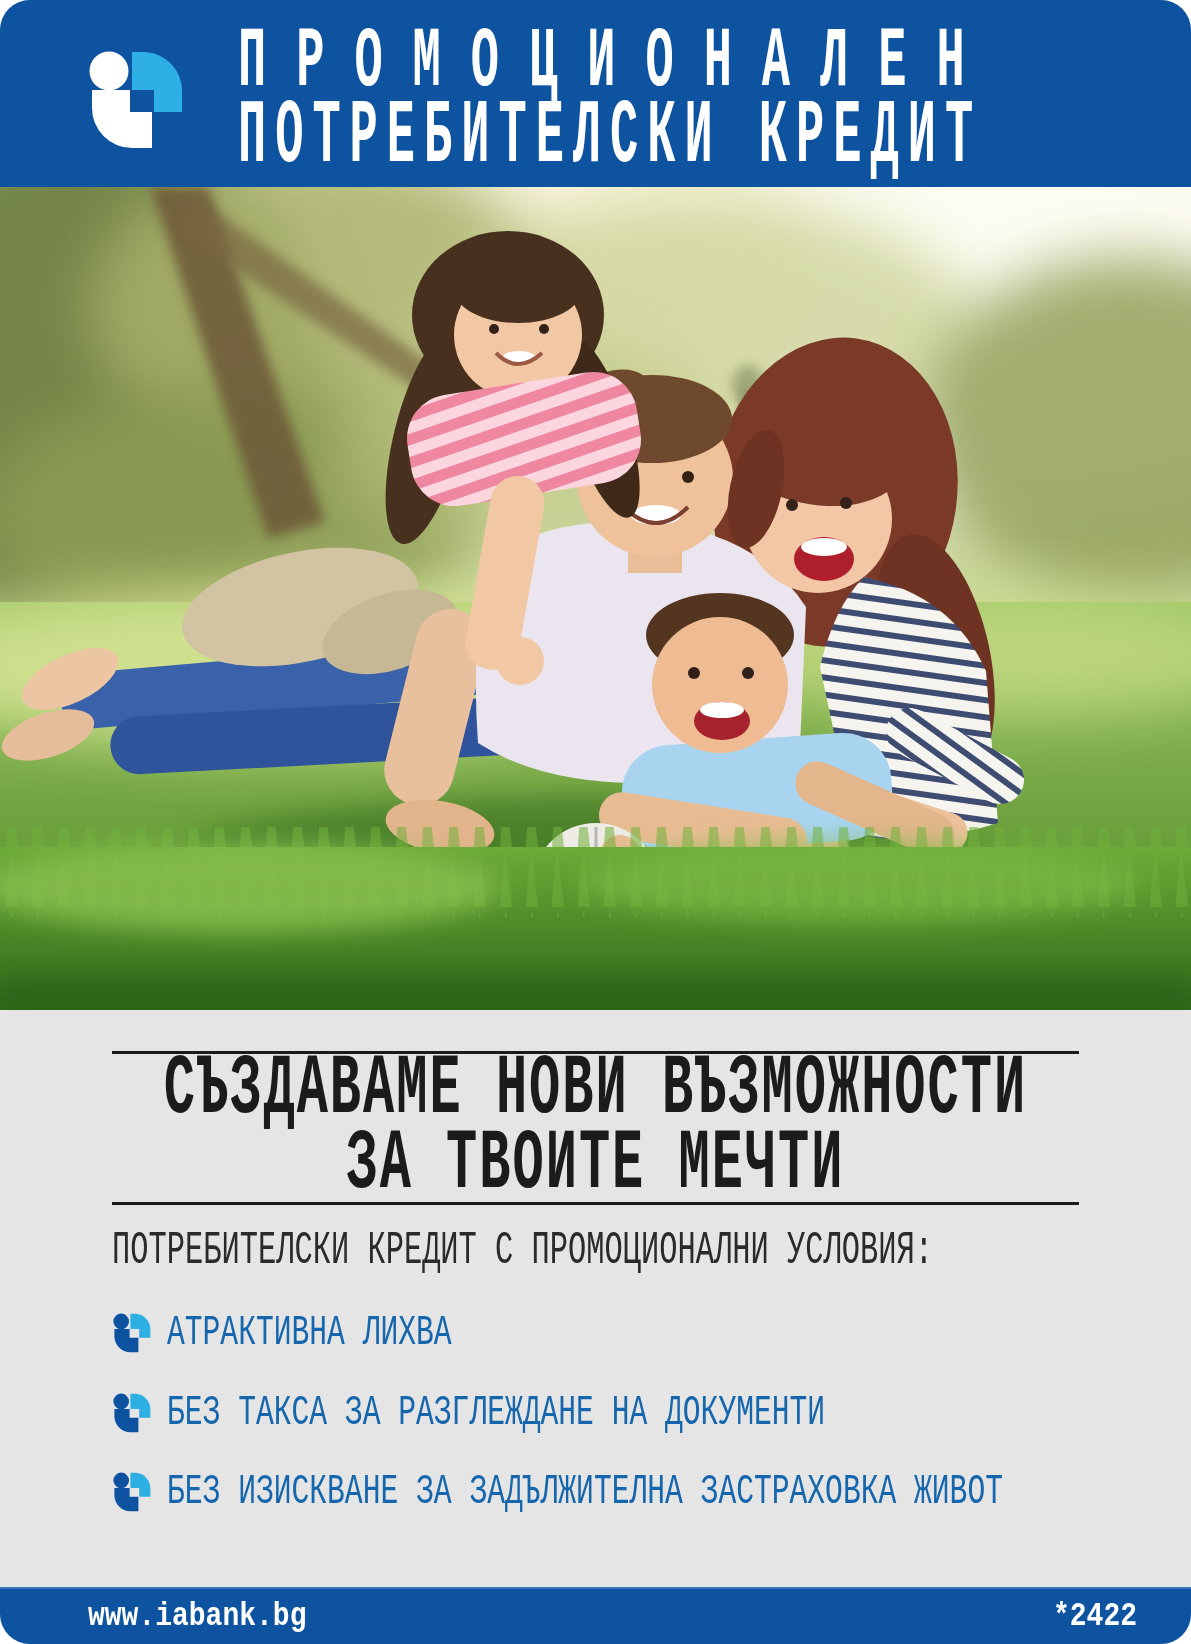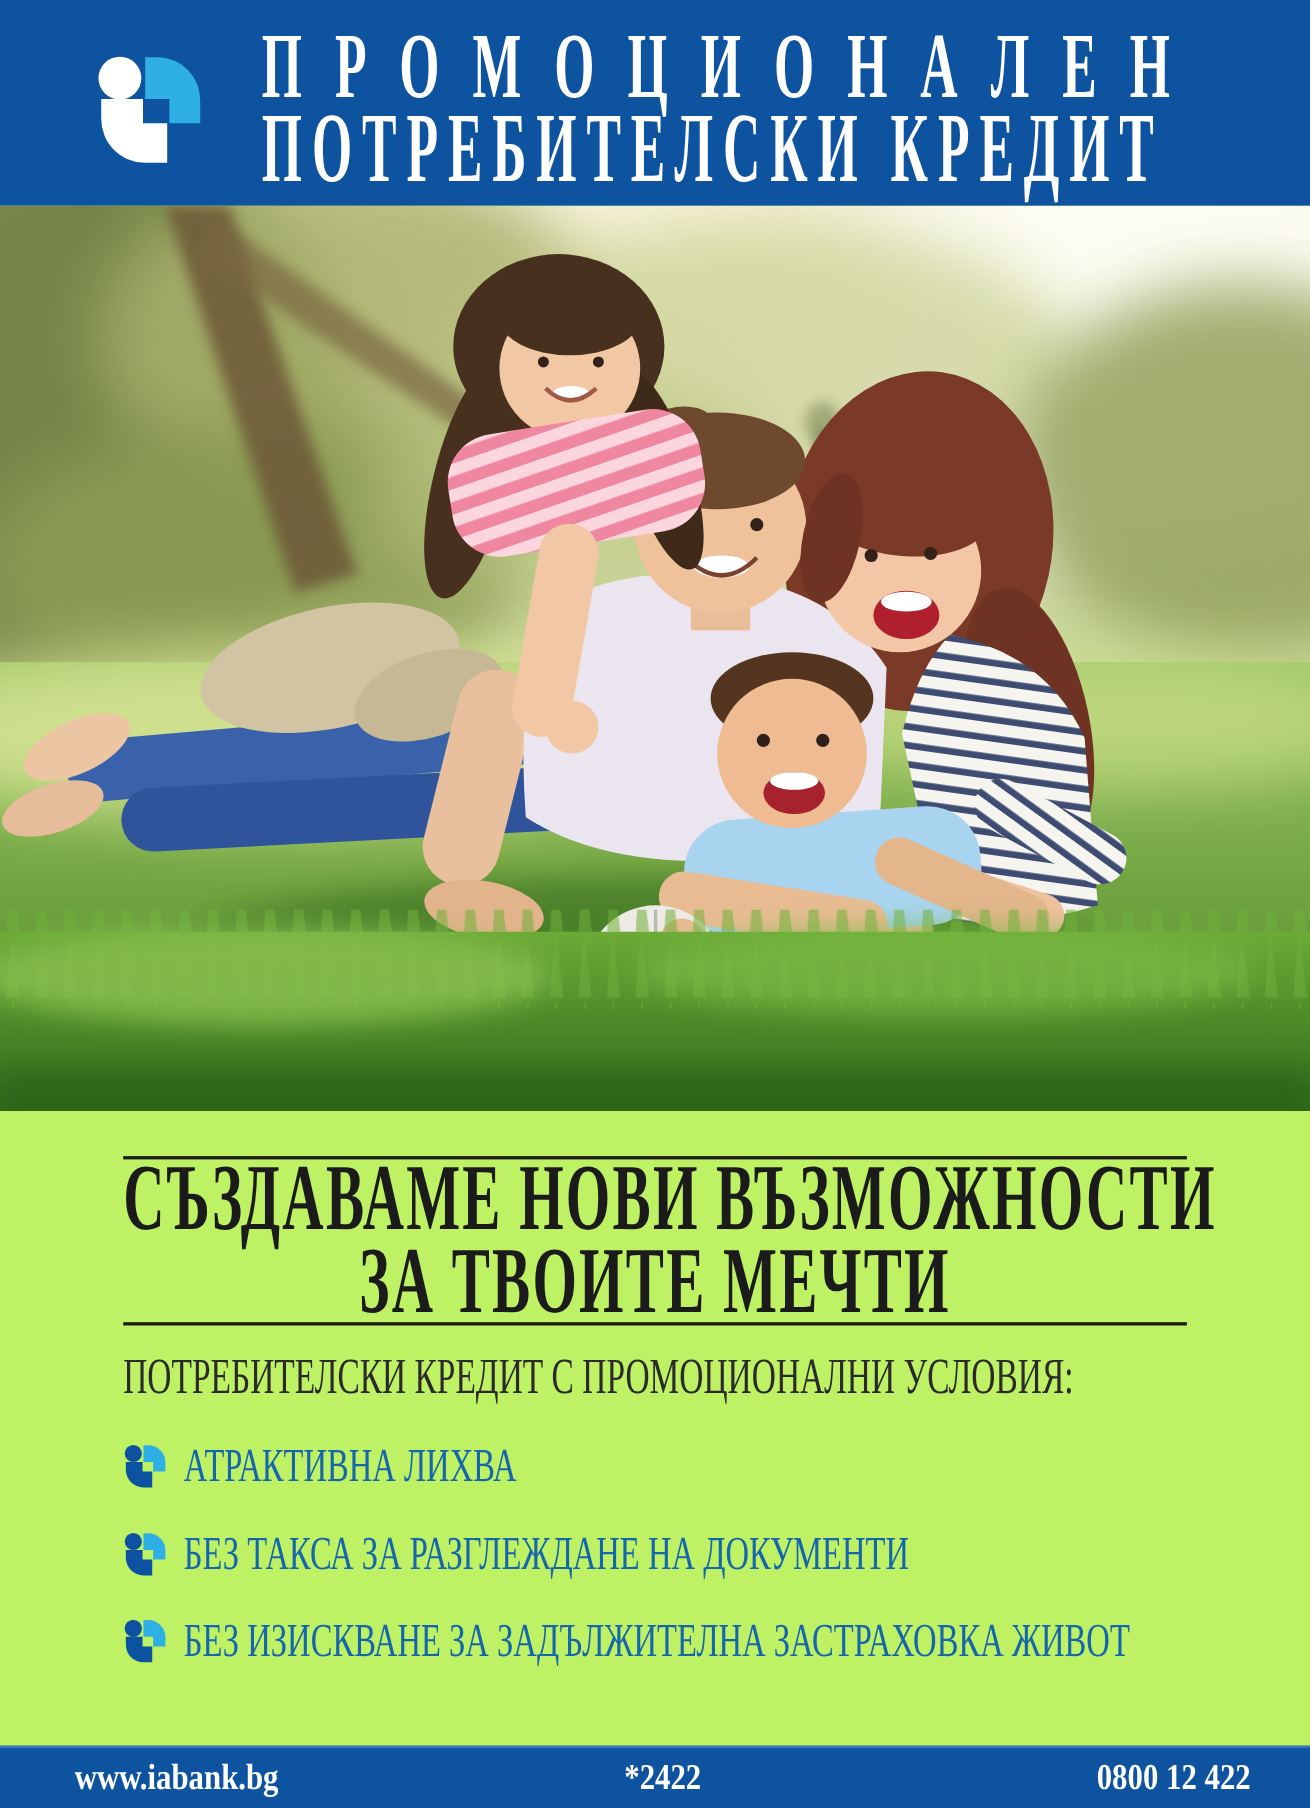--- a/index.html
+++ b/index.html
@@ -1,18 +1,18 @@
 <!DOCTYPE html>
 <html><head>
 <meta charset="utf-8">
 <style>
   html,body{margin:0;padding:0;background:#ffffff;}
   .poster{
     position:relative;width:1191px;height:1644px;overflow:hidden;
-    font-family:Liberation Serif, serif;background:#bef264;
+    font-family:Liberation Mono, monospace;background:#e5e5e5;border-radius:30px;
   }
   
   .header{position:absolute;left:0;top:0;width:1191px;height:187px;background:#0E53A0;}
   .logo{position:absolute;left:88px;top:50px;width:96px;height:100px;}
   .ht{position:absolute;color:#ffffff;font-weight:700;white-space:nowrap;
       transform-origin:0 0;line-height:1;}
   .ht1{left:238px;top:20px;font-size:47px;letter-spacing:30px;transform:scaleY(1.8);}
   .ht2{left:238px;top:92px;font-size:47px;letter-spacing:9px;transform:scaleY(1.92);}
   
   .photo{position:absolute;left:0;top:187px;width:1191px;height:823px;overflow:hidden;}
@@ -30,21 +30,21 @@
             transform:scale(0.76,1.15);transform-origin:0 0;}
   .bullet-row{position:absolute;left:112px;height:40px;display:flex;align-items:center;gap:15px;}
   .b1{top:1313px;} .b2{top:1393px;} .b3{top:1472px;}
   .bullet-icon{width:40px;height:40px;flex:0 0 40px;}
   .bullet-label{color:#1566AD;font-size:38px;font-weight:400;line-height:1;white-space:nowrap;
                 display:inline-block;transform:scale(0.78,1.13);transform-origin:0 50%;}
   
   .footer{position:absolute;left:0;top:1587px;width:1191px;height:57px;background:#0E53A0;
           border-top:2px solid #3C78BE;box-sizing:border-box;
           display:flex;align-items:center;padding:0 54px 0 68px;}
-  .f-left{flex:1;text-align:left;}
+  .f-left{flex:1;text-align:left;margin-left:20px;}
   .f-mid{flex:0;text-align:right;}
   .f-right{flex:1;text-align:right;}
   .f-text{display:inline-block;color:#ffffff;font-weight:700;font-size:28px;line-height:1;
           white-space:nowrap;transform:scaleY(1.18);}
 </style>
 </head>
 <body>
 
 <div class="poster">
 
@@ -229,16 +229,15 @@
       <circle cx="21" cy="21" r="19.5" fill="#0D52A0"></circle>
       <path d="M 44 2 H 57 A 39 39 0 0 1 94 41 V 62 H 66 V 40 H 44 Z" fill="#2FB0E4"></path>
       <path d="M 4 40 H 42 V 62 H 64 V 98 H 44 A 40 40 0 0 1 4 58 Z" fill="#0D52A0"></path>
     </svg>
     <span class="bullet-label">БЕЗ ИЗИСКВАНЕ ЗА ЗАДЪЛЖИТЕЛНА ЗАСТРАХОВКА ЖИВОТ</span>
   </div>
 
   <div class="footer">
     <div class="f-left"><span class="f-text">www.iabank.bg</span></div>
     <div class="f-mid"><span class="f-text">*2422</span></div>
-    <div class="f-right"><span class="f-text">0800 12 422</span></div>
   </div>
 
 </div>
 
 </body></html>

